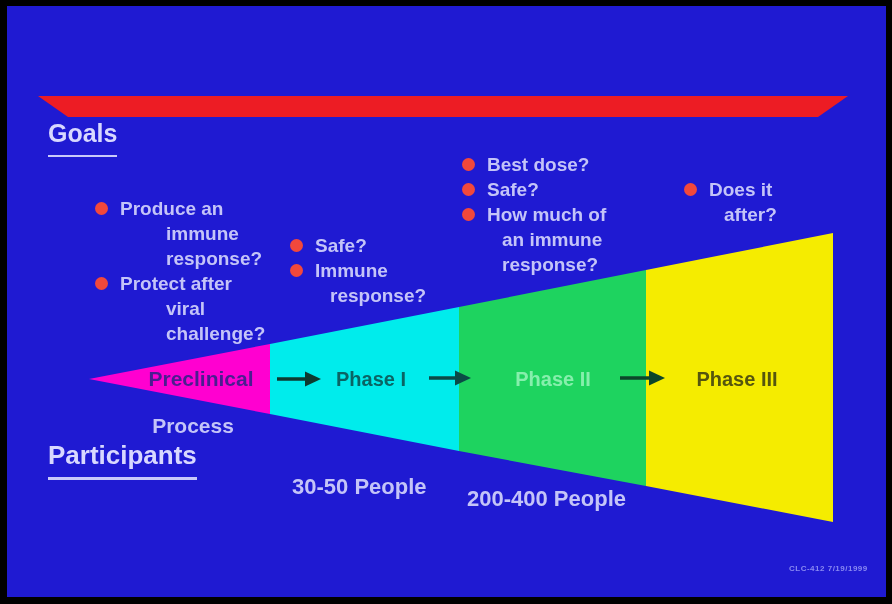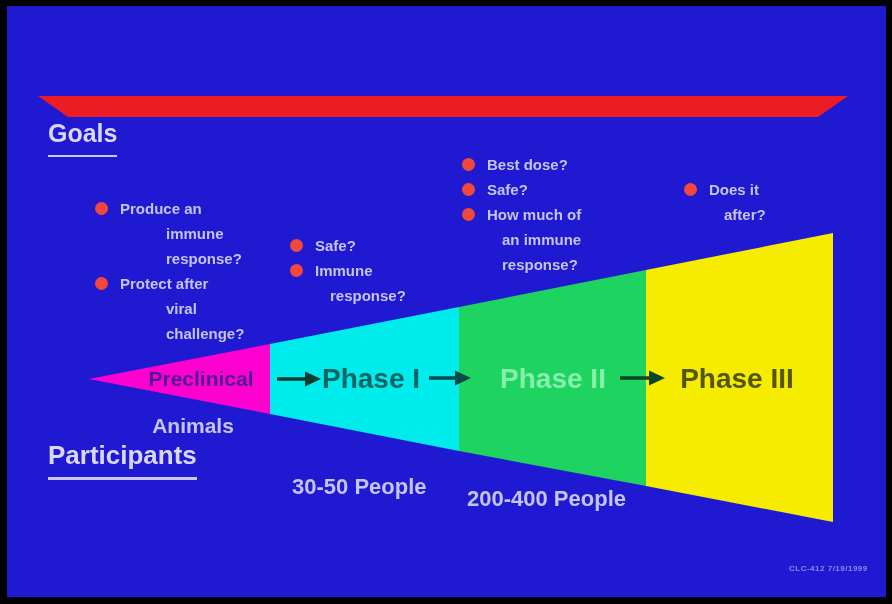--- a/index.html
+++ b/index.html
@@ -25,26 +25,26 @@
   }
   .goals-heading { left:48px; top:120px; font-size:25px; border-bottom-width:2px; }
   .participants-heading { left:48px; top:441px; font-size:26px; }
 
   .group { position:absolute; }
   .item { display:flex; align-items:flex-start; }
   .dot {
     width:13px; height:13px; border-radius:50%; background:#f2483c;
     margin-top:6px; margin-right:12px; flex:none;
   }
-  .lines div { font-size:15px; font-weight:bold; color:#c4c4f8; line-height:25px; white-space:nowrap; }
+  .lines div { font-size:19px; font-weight:bold; color:#c4c4f8; line-height:25px; white-space:nowrap; }
   .ind-lg { padding-left:46px; }
   .ind-sm { padding-left:15px; }
 
   .phase-label {
-    transform:translateX(-50%); font-weight:bold; font-size:28px;
+    transform:translateX(-50%); font-weight:bold; font-size:20px;
     white-space:nowrap; line-height:26px;
   }
   .lbl-preclinical { left:201px; top:366px; color:#4b1d90; font-size:21px; }
   .lbl-phase1 { left:371px; top:366px; color:#0a6464; }
   .lbl-phase2 { left:553px; top:366px; color:#86efac; }
   .lbl-phase3 { left:737px; top:366px; color:#55550e; }
 
   .people-label { font-weight:bold; font-size:22px; color:#c4c4f8; white-space:nowrap; line-height:26px; }
   .lbl-animals { left:193px; top:413px; transform:translateX(-50%); font-size:21px; }
   .lbl-p1 { left:292px; top:474px; }
@@ -152,18 +152,18 @@
       </div>
     </div>
   </div>
 
   <div class="abs phase-label lbl-preclinical">Preclinical</div>
   <div class="abs phase-label lbl-phase1">Phase I</div>
   <div class="abs phase-label lbl-phase2">Phase II</div>
   <div class="abs phase-label lbl-phase3">Phase III</div>
 
   <div class="abs section-heading participants-heading">Participants</div>
-  <div class="abs people-label lbl-animals">Animals</div>
+  <div class="abs people-label lbl-animals">Process</div>
   <div class="abs people-label lbl-p1">30-50 People</div>
   <div class="abs people-label lbl-p2">200-400 People</div>
 
   <div class="abs footer-code">CLC-412 7/19/1999</div>
 </div>
 
 </body></html>

